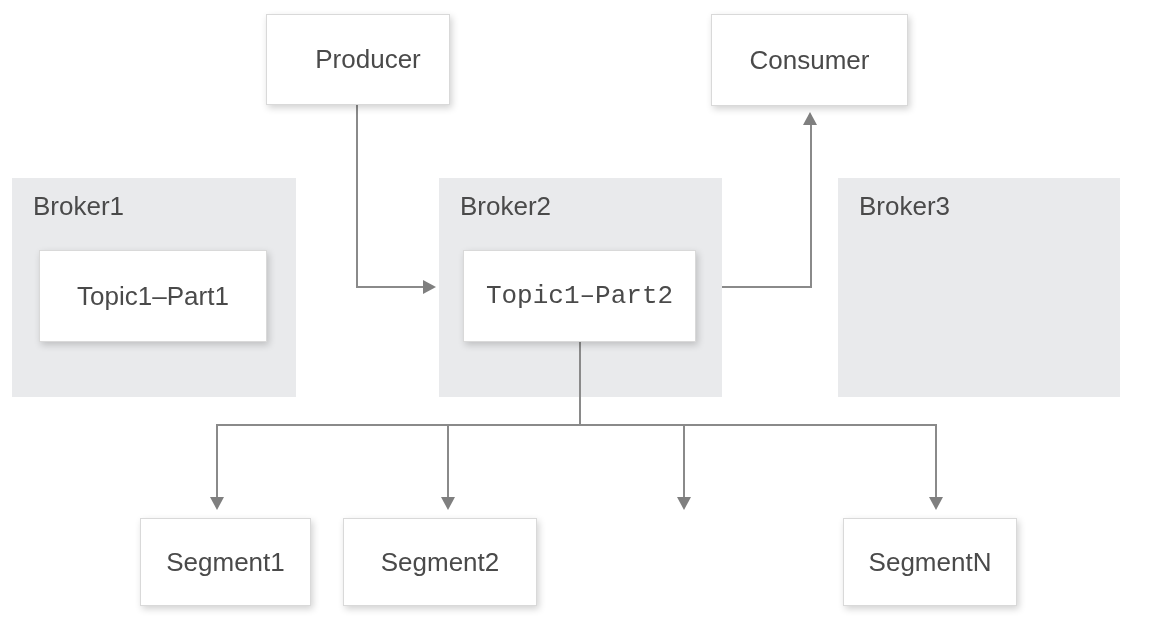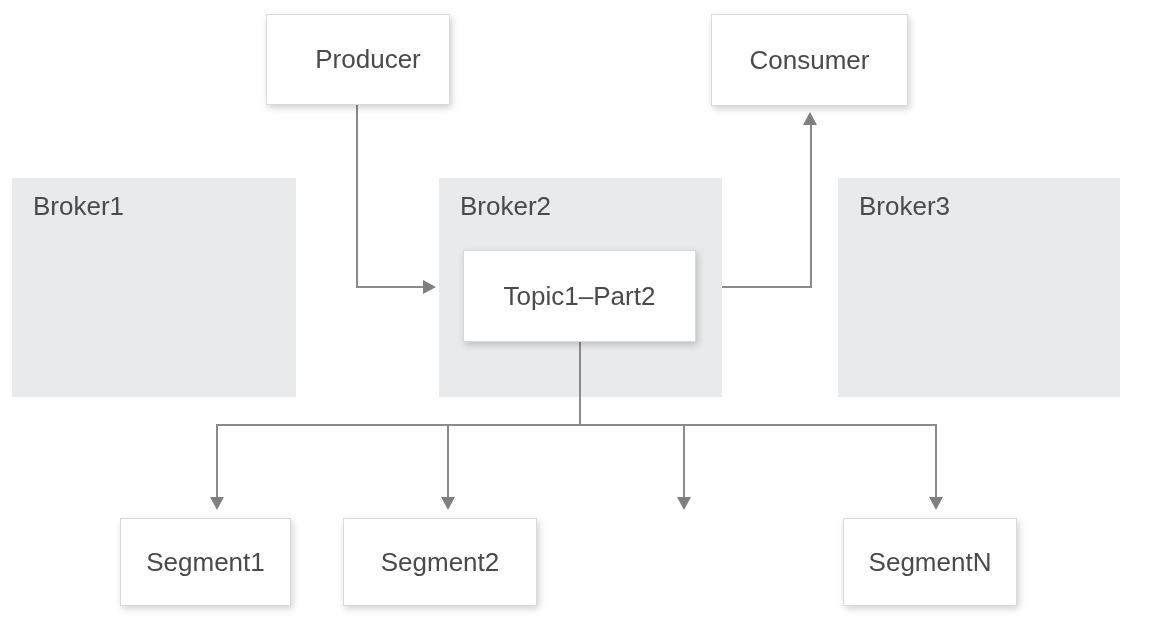--- a/index.html
+++ b/index.html
@@ -63,25 +63,28 @@
   <div class="line" style="left:935px;top:424px;width:2px;height:74px;"></div>
   <div class="arrow arrow-down" style="left:929px;top:497px;"></div>
 
   <div class="node" style="left:266px;top:14px;width:184px;height:91px;padding-left:20px;">
     <span>Producer</span>
   </div>
   <div class="node" style="left:711px;top:14px;width:197px;height:92px;align-items:center;">
     <span>Consumer</span>
   </div>
 
-  <div class="node" style="left:463px;top:250px;width:233px;height:92px;">
+  <div class="node" style="left:39px;top:250px;width:228px;height:92px;">
+    <span>Topic1–Part1</span>
+  </div>
+  <div class="node" style="left:463px;top:250px;width:233px;height:92px;font-family:Liberation Mono, monospace;">
     <span>Topic1–Part2</span>
   </div>
 
-  <div class="node" style="left:120px;top:518px;width:171px;height:88px;">
+  <div class="node" style="left:140px;top:518px;width:171px;height:88px;">
     <span>Segment1</span>
   </div>
   <div class="node" style="left:343px;top:518px;width:194px;height:88px;">
     <span>Segment2</span>
   </div>
   <div class="node" style="left:843px;top:518px;width:174px;height:88px;">
     <span>SegmentN</span>
   </div>
 
 </div>

